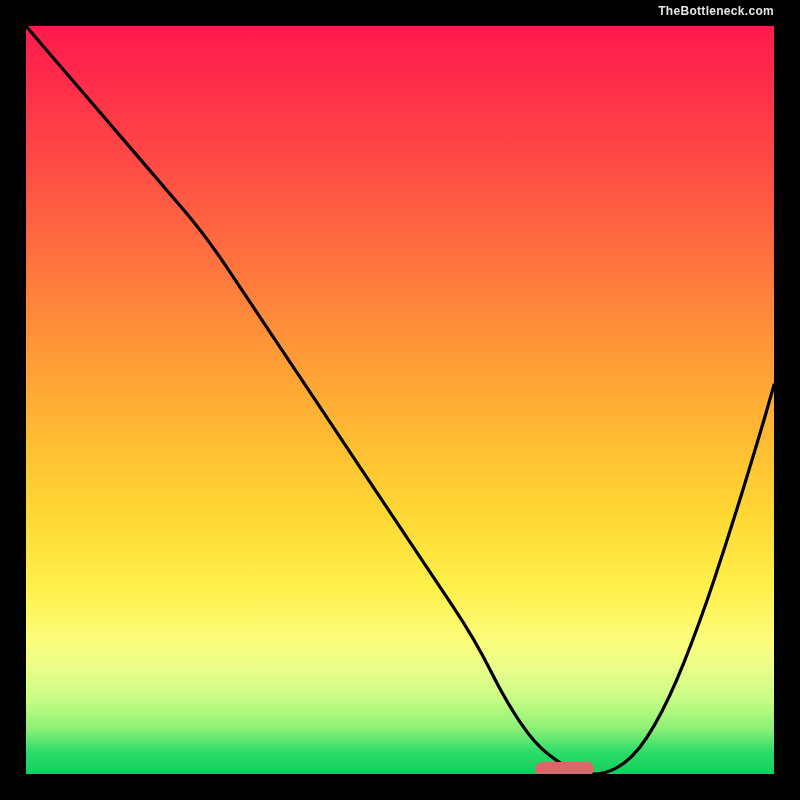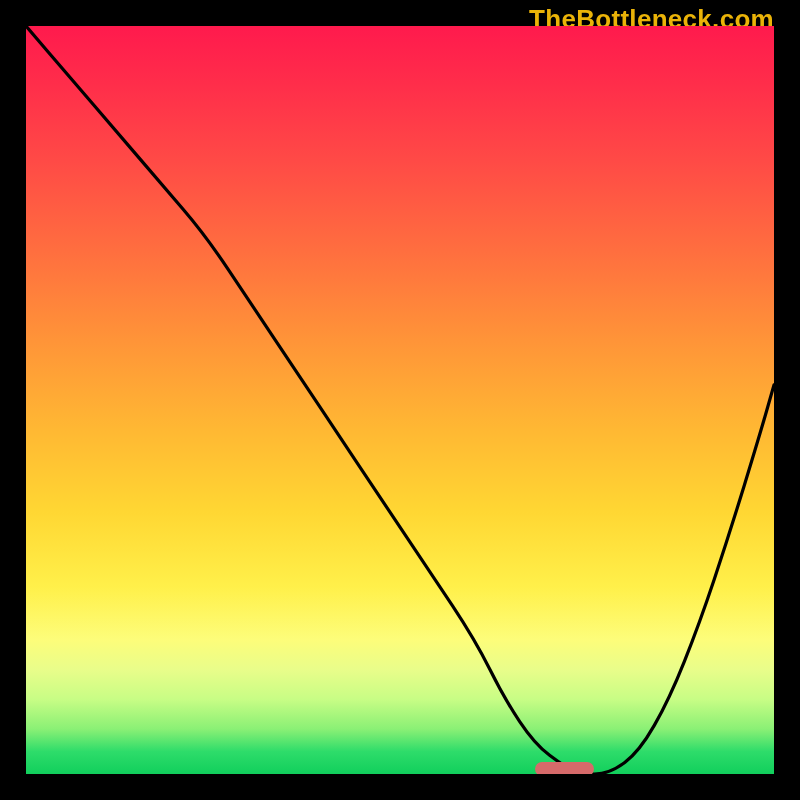--- a/index.html
+++ b/index.html
@@ -54,22 +54,22 @@
     position: absolute;
     left: 0;
     top: 0;
     width: 100%;
     height: 100%;
   }
   .watermark {
     position: absolute;
     top: 4px;
     right: 26px;
-    color: #eab308;
-    font-size: 26px;
+    color: #e5e5e5;
+    font-size: 12px;
     font-weight: 600;
     letter-spacing: 0.3px;
   }
   .marker {
     position: absolute;
     background: #d66a6a;
     border-radius: 7px;
   }
 </style>
 </head>

